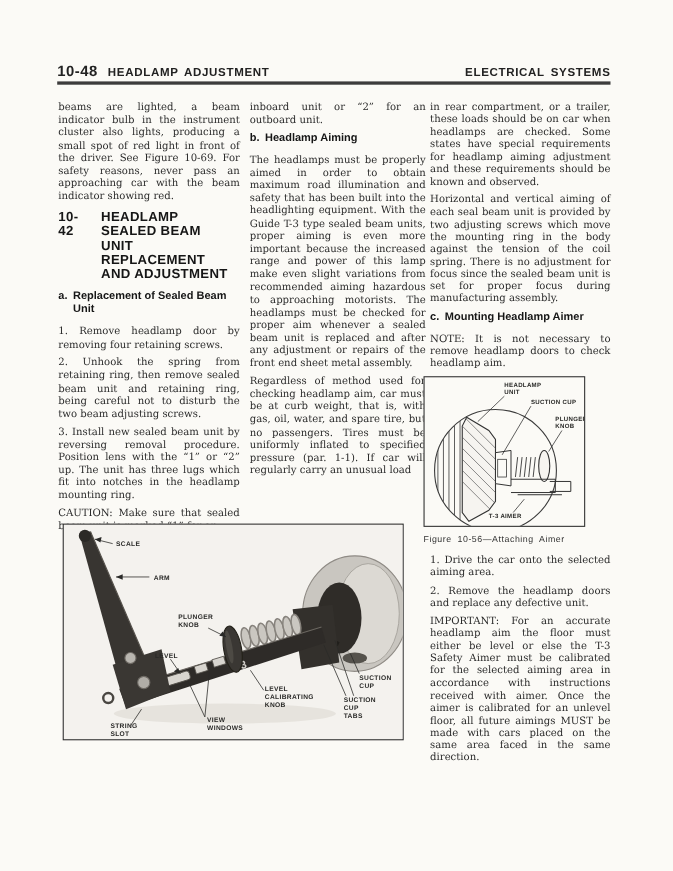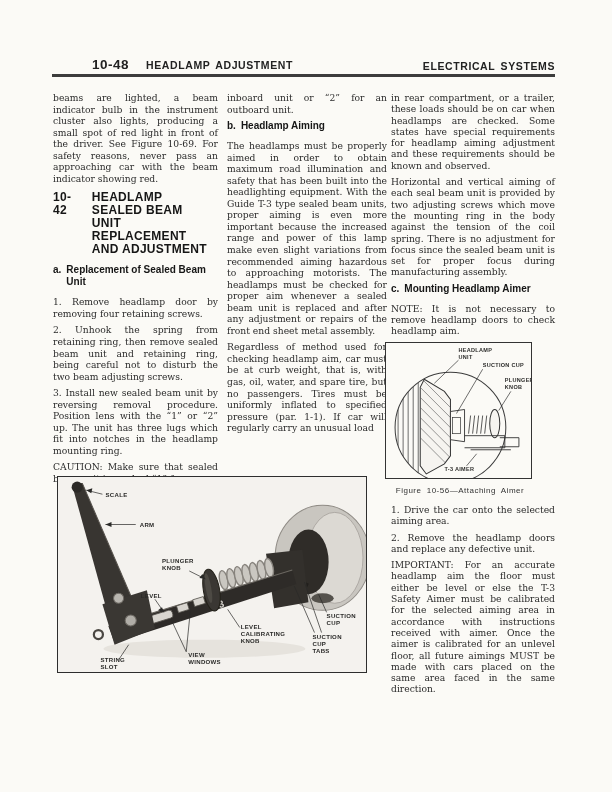--- a/index.html
+++ b/index.html
@@ -1,20 +1,20 @@
 <!DOCTYPE html>
 <html><head>
 <meta charset="utf-8">
 <style>
   html,body{margin:0;padding:0;}
   .page{position:relative;width:612px;height:792px;background:#fbfaf6;overflow:hidden;
         font-family:"DejaVu Serif",serif;color:#2b2b2b;}
   
-  .hdr-left{position:absolute;left:52px;top:57px;display:flex;align-items:baseline;gap:17px;
-            font-family:"Liberation Sans",sans-serif;font-weight:bold;color:#222;margin-left:40px;}
+  .hdr-left{position:absolute;left:52px;top:57px;display:flex;align-items:baseline;gap:9px;
+            font-family:"Liberation Sans",sans-serif;font-weight:bold;color:#222;}
   .hdr-num{font-size:13.5px;letter-spacing:.5px;}
   .hdr-title{font-size:10.5px;letter-spacing:.6px;word-spacing:2px;}
   .hdr-right{position:absolute;right:57px;top:60px;font-family:Liberation Sans, sans-serif;
              font-weight:bold;font-size:10.5px;letter-spacing:.6px;word-spacing:2px;color:#222;}
   .hdr-rule{position:absolute;left:52px;right:57px;top:74px;height:2.6px;background:#3c3c3c;}
   
   .col{position:absolute;top:92px;font-size:9.2px;line-height:11.55px;text-align:justify;}
   .col1{left:53px;width:165px;}
   .col2{left:227px;width:160px;}
   .col3{left:391px;width:164px;line-height:11.3px;}
@@ -23,21 +23,21 @@
   .h2{display:flex;gap:7px;margin:7px 0 8px 0;font-family:"Liberation Sans",sans-serif;
       font-weight:bold;font-size:12px;line-height:13px;color:#161616;letter-spacing:.3px;text-align:left;}
   .h3{display:flex;gap:5px;margin:3px 0 8px 0;font-family:"Liberation Sans",sans-serif;
       font-weight:bold;font-size:10px;line-height:12px;color:#161616;text-align:left;}
   
   .fig55{position:absolute;left:57px;top:476px;width:310px;height:197px;border:1.6px solid #2e2e2e;
          background:#f4f2ee;box-sizing:border-box;}
   .fig55 svg{width:100%;height:100%;display:block;}
   .cap55{position:absolute;left:57px;top:681px;width:310px;}
   .caption{font-family:"Liberation Sans",sans-serif;font-size:8px;letter-spacing:.5px;
-           word-spacing:2.5px;text-align:center;color:#333;}
+           word-spacing:2.5px;text-align:left;color:#333;}
   .fig56{width:147px;height:137px;border:1.3px solid #333;background:#fbfaf6;
          box-sizing:border-box;margin:3px 0 6px -6px;}
   .fig56 svg{width:100%;height:100%;display:block;}
   .cap56{margin:0 0 8px -6px;width:150px;}
   .lbl{font-family:"Liberation Sans",sans-serif;font-weight:bold;fill:#2a2a28;letter-spacing:.3px;}
 </style>
 </head>
 <body>
 
 <div class="page">

